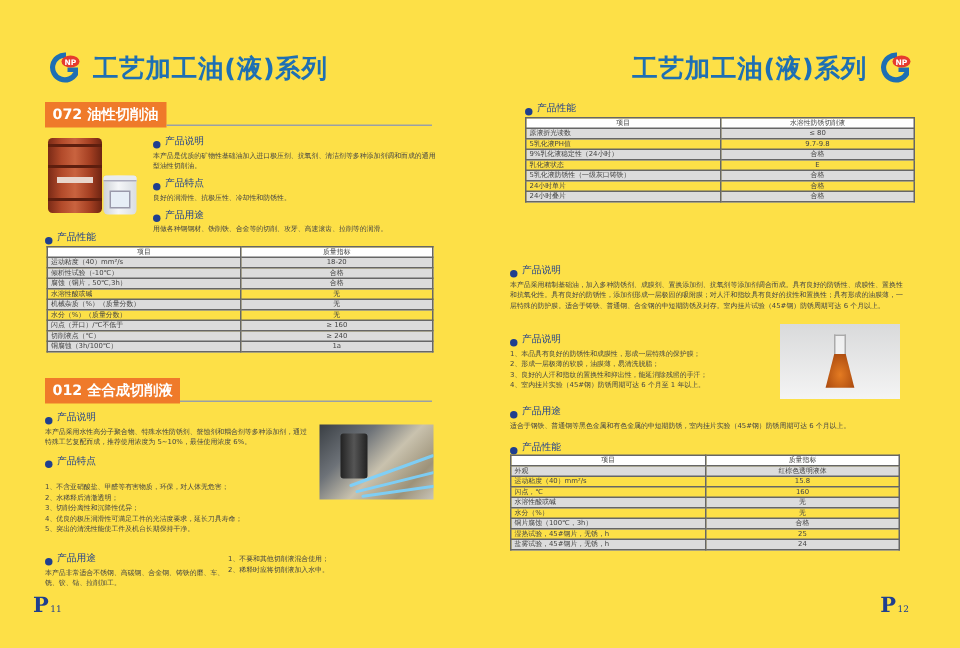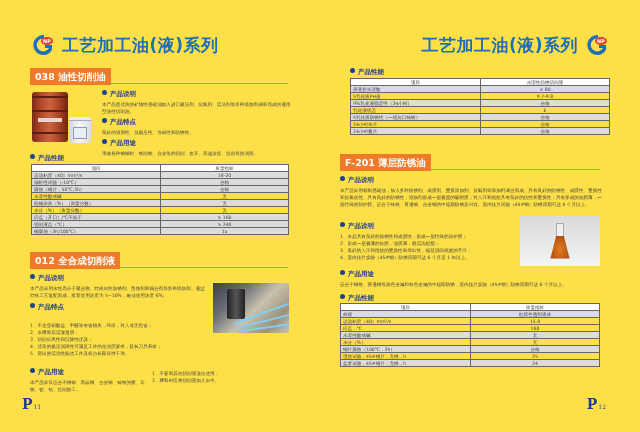--- a/index.html
+++ b/index.html
@@ -15,21 +15,21 @@
   .header-title { font-size: 17px; font-weight: bold; color: #1e6fb3; letter-spacing: 0.5px; white-space: nowrap; }
   .logo { width: 26px; height: 24px; position: relative; }
   .logo svg { width: 26px; height: 24px; }
   .page.left .logo { margin-right: 6px; }
   .page.right .logo { margin-left: 6px; }
 
   .section-bar { position: absolute; height: 17px; display: flex; align-items: flex-end; }
   .section-tag { background: #ef7a2a; color: #fff; font-size: 9.5px; font-weight: bold; padding: 2px 5px; height: 17px; line-height: 13px; white-space: nowrap; }
   .section-line { flex: 1; height: 1px; background: #9aa0a6; margin-bottom: 1px; }
 
-  .h { font-size: 6.5px; font-weight: bold; color: #1f3f8f; display: flex; align-items: flex-start; white-space: nowrap; }
+  .h { font-size: 6.5px; font-weight: normal; color: #1f3f8f; display: flex; align-items: flex-end; white-space: nowrap; }
   .h .dot { width: 5px; height: 5px; background: #1f3f8f; border-radius: 50%; margin-right: 3px; }
   .txt { font-size: 4.6px; line-height: 7px; color: #444; }
 
   table.spec { border-collapse: collapse; font-size: 4.6px; color: #444; position: absolute; }
   table.spec td, table.spec th { border: 0.6px solid #666; height: 7px; padding: 0 2px; font-weight: normal; white-space: nowrap; }
   table.spec th { text-align: center; background: #fff; }
   table.spec td.v { text-align: center; }
   table.spec tr.shade td { background: #dcdcdc; }
 
   .img { position: absolute; overflow: hidden; }
@@ -62,21 +62,21 @@
       <svg viewBox="0 0 26 24">
           <path d="M14 2 A10 10 0 1 0 22 17 L22 12 L15 12 L15 15 L19 15 A6.5 6.5 0 1 1 14 5.5 Z" fill="#1e6fb3"></path>
           <ellipse cx="17" cy="8" rx="6" ry="4" fill="#e63b2e"></ellipse>
           <text x="13" y="10" font-size="5" fill="#fff" font-family="DejaVu Sans, sans-serif" font-weight="bold">NP</text>
         </svg>
     </div>
     <div class="header-title">工艺加工油(液)系列</div>
   </div>
 
   <div class="section-bar" style="left:30px; top:68px; width:258px;">
-    <div class="section-tag">038 油性切削油</div>
+    <div class="section-tag">072 油性切削油</div>
     <div class="section-line"></div>
   </div>
 
   <div class="img barrel" style="left:32px; top:92px; width:36px; height:50px;">
     <div class="band" style="top:4px;"></div>
       <div class="band" style="top:18px;"></div>
       <div class="band" style="top:40px;"></div>
     <div class="label"></div>
   </div>
   <div class="img bucket" style="left:69px; top:117px; width:22px; height:26px;">
@@ -249,24 +249,20 @@
           <td>24小时单片</td>
           <td class="v">合格</td>
         </tr>
     <tr class="shade">
           <td>24小时叠片</td>
           <td class="v">合格</td>
         </tr>
   </tbody>
     </table>
 
-  <div class="section-bar" style="left:20px; top:154px; width:260px;">
-    <div class="section-tag">F-201 薄层防锈油</div>
-    <div class="section-line"></div>
-  </div>
 
   <div style="position:absolute; left:20px; top:176px; width:262px;">
     <div class="h">
         <span class="dot"></span>
         <span>产品说明</span>
       </div>
     <div class="txt" style="margin-top:2px;">本产品采用精制基础油，加入多种防锈剂、成膜剂、置换添加剂、抗氧剂等添加剂调合而成。具有良好的防锈性、成膜性、置换性和抗氧化性。具有良好的防锈性，添加剂形成一层极固的吸附膜；对人汗和指纹具有良好的抗性和置换性；具有形成的油膜薄，一层特殊的防护膜。适合于铸铁、普通钢、合金钢的中短期防锈及封存。室内挂片试验（45#钢）防锈周期可达 6 个月以上。</div>
   </div>
 
   <div style="position:absolute; left:20px; top:222px; width:178px;">

